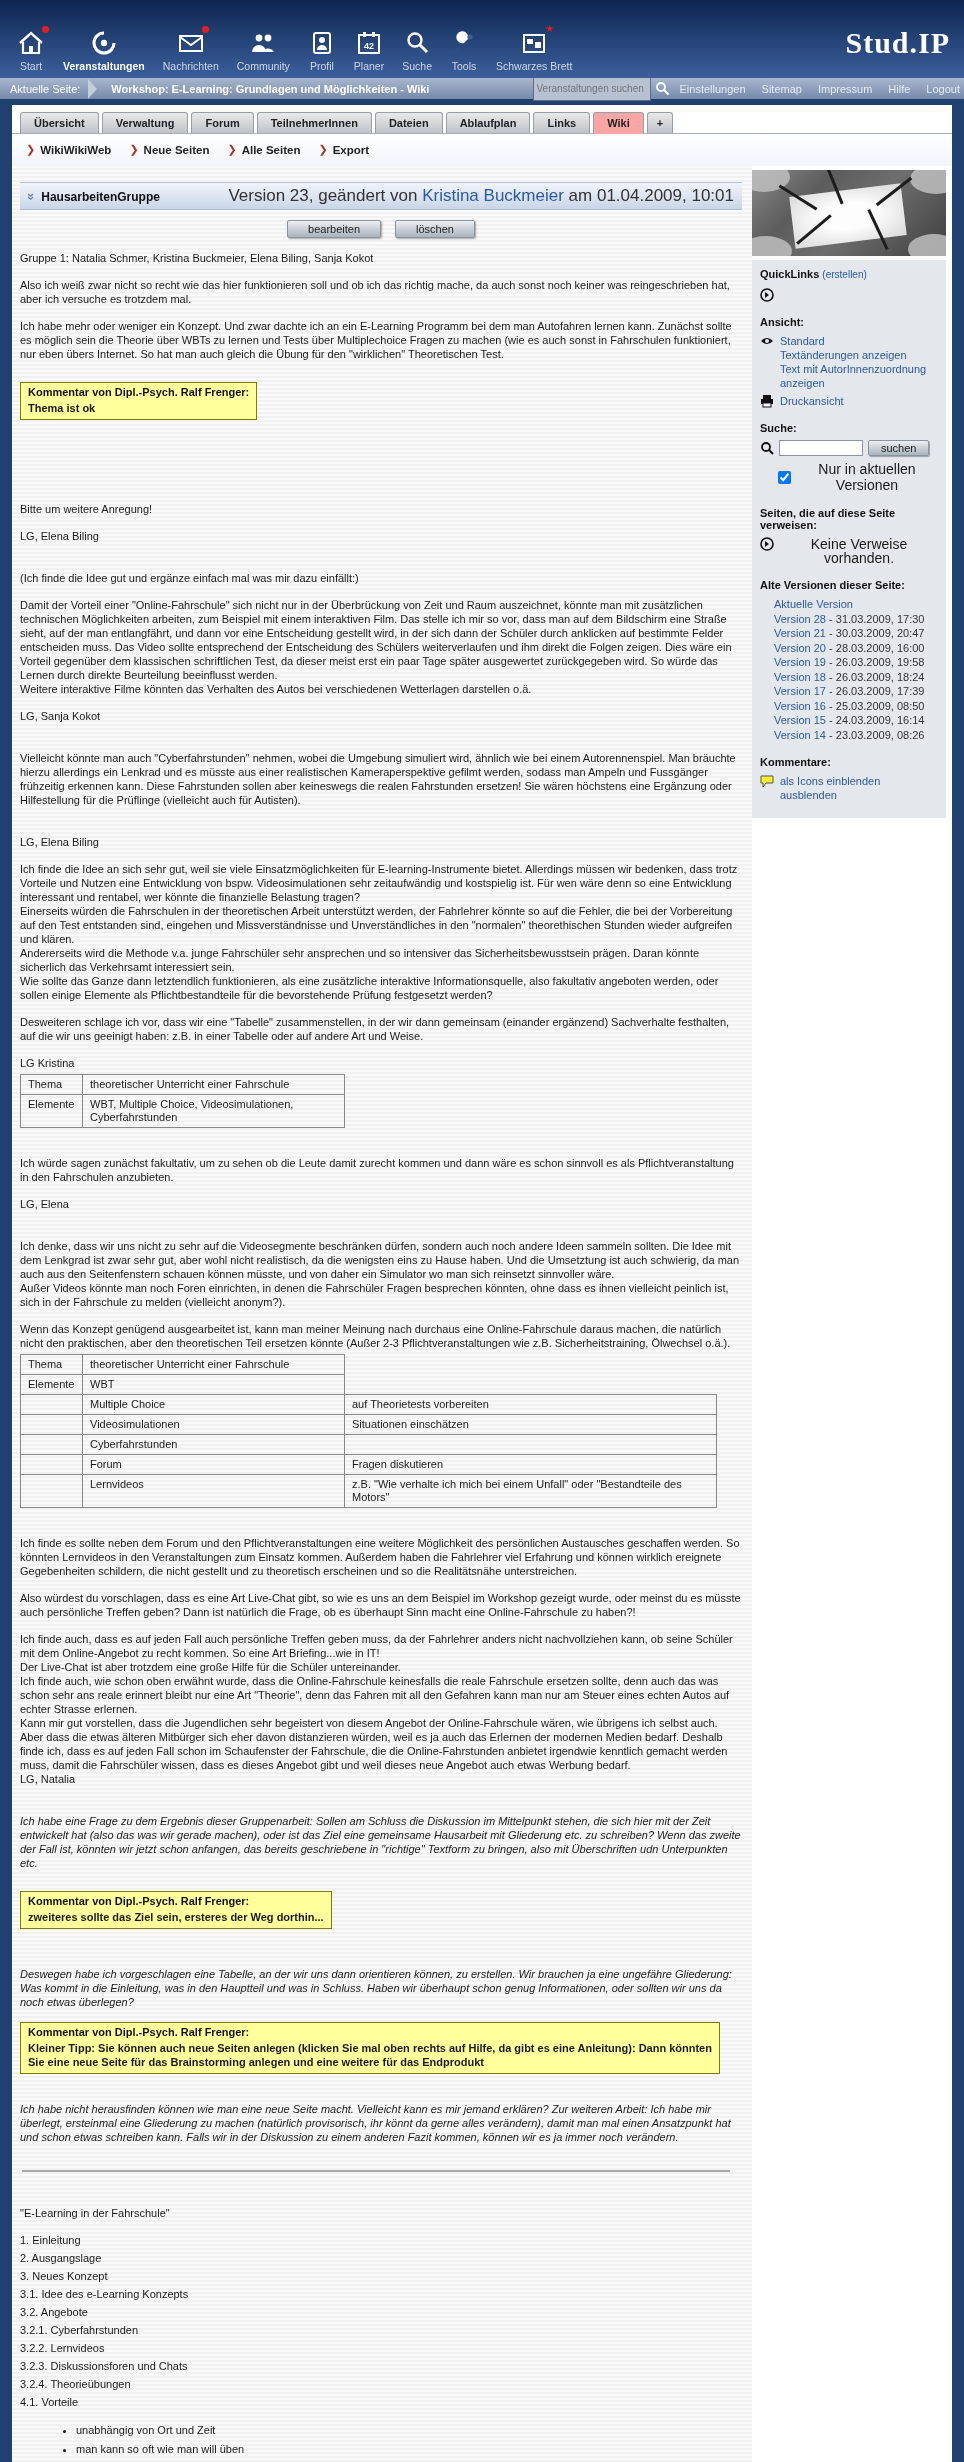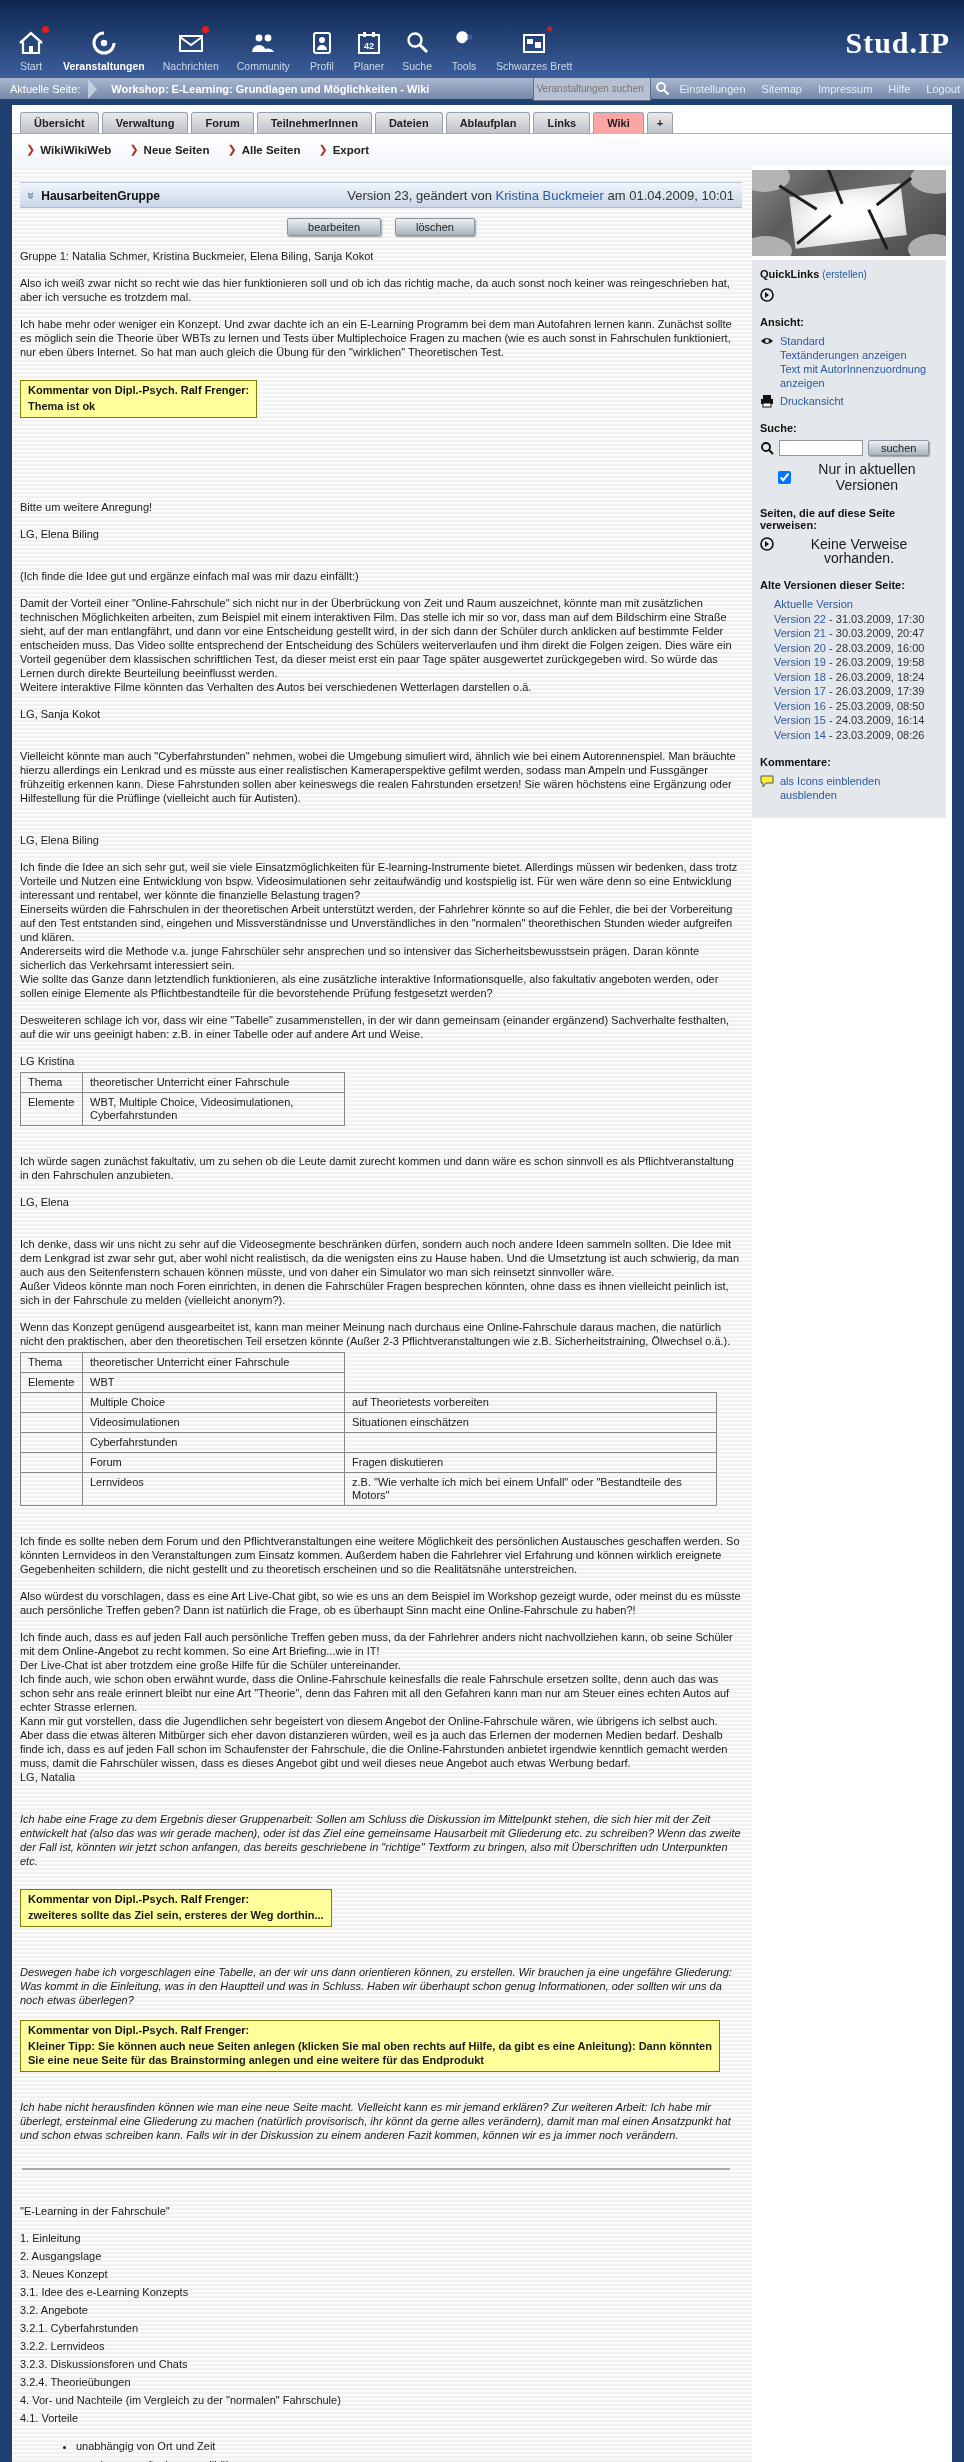--- a/index.html
+++ b/index.html
@@ -60,21 +60,21 @@
   
   .content-wrap { display: flex; align-items: flex-start; }
   .main-col { flex: 1; min-width: 0; padding: 0 10px 14px 8px;
     background: repeating-linear-gradient(to bottom, #fafafa 0px, #fafafa 2px, #f1f1f1 2px, #f1f1f1 4px); }
   .wiki-titlebar { margin-top: 16px; background: linear-gradient(to bottom, #f1f5fb, #c9d5e7);
     border-top: 1px solid #b7c3d5; border-bottom: 1px solid #aebccf;
     display: flex; justify-content: space-between; align-items: center; padding: 3px 8px; }
   .wiki-titlebar .tchev { display: inline-block; transform: rotate(90deg); color: #6b84ad;
     font-weight: bold; font-size: 13px; margin-right: 6px; }
   .wiki-title { font-size: 12px; font-weight: bold; color: #111; }
-  .version-info { font-size: 13px; color: #333; }
+  .version-info { font-size: 17px; color: #333; }
   .version-info a { color: #2c5aa0; text-decoration: none; cursor: pointer; }
   .btn-row { display: flex; justify-content: center; gap: 14px; margin: 10px 0 4px 0; }
   .btn { font-size: 11px; color: #222; padding: 2px 20px;
     background: linear-gradient(to bottom, #eef0f2 0%, #c6cdd4 55%, #aab4be 100%);
     border: 1px solid #8a94a0; border-radius: 2px; box-shadow: 1px 1px 2px rgba(0,0,0,.35);
     cursor: pointer; font-family: inherit; }
   .main-col p, .pline { font-size: 11px; line-height: 14px; color: #1a1a1a; }
   .main-col p { margin: 13px 0; }
   .gap-md { margin-top: 28px !important; }
   .gap-lg { margin-top: 72px !important; }
@@ -419,21 +419,20 @@
       <div class="outline">
         <div>1. Einleitung</div>
         <div>2. Ausgangslage</div>
         <div>3. Neues Konzept</div>
         <div>3.1. Idee des e-Learning Konzepts</div>
         <div>3.2. Angebote</div>
         <div>3.2.1. Cyberfahrstunden</div>
         <div>3.2.2. Lernvideos</div>
         <div>3.2.3. Diskussionsforen und Chats</div>
         <div>3.2.4. Theorieübungen</div>
-        <div>4. Vor- und Nachteile (im Vergleich zu der "normalen" Fahrschule)</div>
         <div>4.1. Vorteile</div>
       </div>
 
       <ul class="dots">
         <li>unabhängig von Ort und Zeit</li>
         <li>man kann so oft wie man will üben</li>
       </ul>
 
       
 
@@ -528,21 +527,21 @@
                 <circle cx="7" cy="7" r="6" fill="none" stroke="#111" stroke-width="1.6"></circle>
                 <path d="M5 4 L9 7 L5 10 Z" fill="#111"></path>
               </svg>
           </span>
           <span class="plain-txt">Keine Verweise vorhanden.</span>
         </div>
 
         <h4>Alte Versionen dieser Seite:</h4>
         <div class="vlist">
           <div><a class="side-link">Aktuelle Version</a></div>
-          <div><a class="side-link">Version 22</a><span class="vdate"> - 31.03.2009, 17:30</span></div>
+          <div><a class="side-link">Version 28</a><span class="vdate"> - 31.03.2009, 17:30</span></div>
           <div><a class="side-link">Version 21</a><span class="vdate"> - 30.03.2009, 20:47</span></div>
           <div><a class="side-link">Version 20</a><span class="vdate"> - 28.03.2009, 16:00</span></div>
           <div><a class="side-link">Version 19</a><span class="vdate"> - 26.03.2009, 19:58</span></div>
           <div><a class="side-link">Version 18</a><span class="vdate"> - 26.03.2009, 18:24</span></div>
           <div><a class="side-link">Version 17</a><span class="vdate"> - 26.03.2009, 17:39</span></div>
           <div><a class="side-link">Version 16</a><span class="vdate"> - 25.03.2009, 08:50</span></div>
           <div><a class="side-link">Version 15</a><span class="vdate"> - 24.03.2009, 16:14</span></div>
           <div><a class="side-link">Version 14</a><span class="vdate"> - 23.03.2009, 08:26</span></div>
         </div>
 

